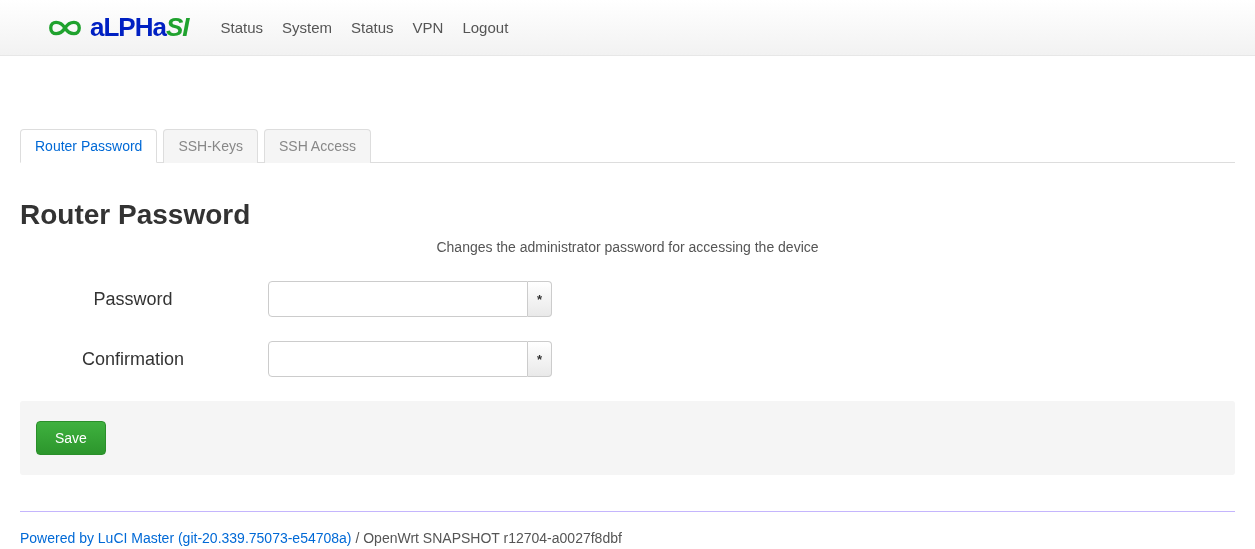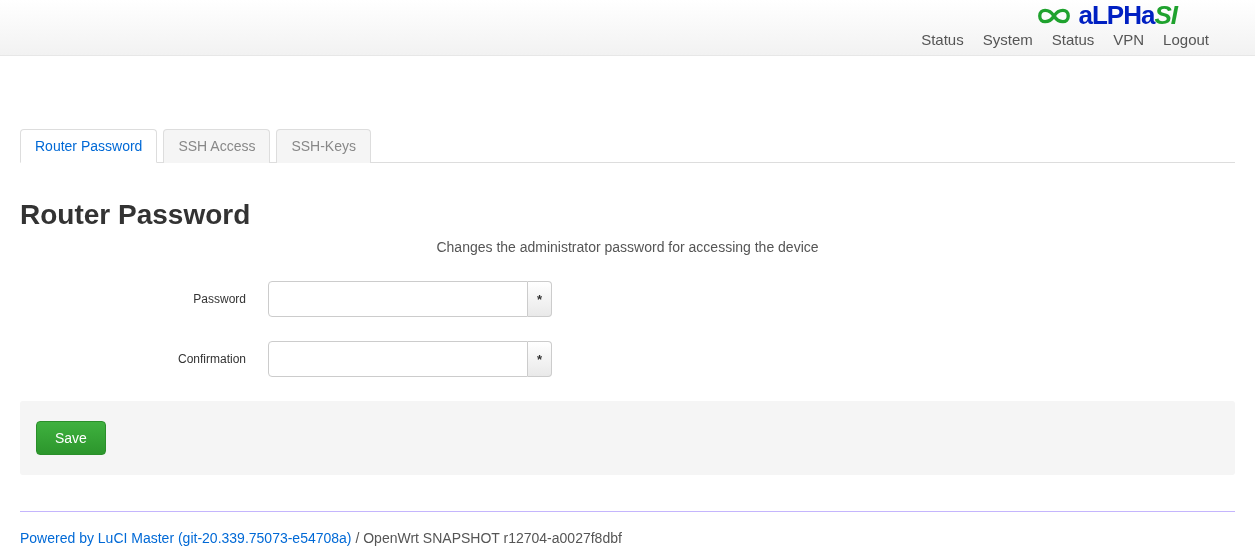--- a/index.html
+++ b/index.html
@@ -7,23 +7,22 @@
       font-family: "Helvetica Neue", Helvetica, Arial, sans-serif;
       font-size: 14px;
       color: #333;
       background: #fff;
     }
     .navbar {
       background: linear-gradient(#fff, #f2f2f2);
       border-bottom: 1px solid #e7e7e7;
       height: 56px;
       display: flex;
-      align-items: flex-end;
+      align-items: center;
       padding: 0 46px;
-      flex-direction: column;
     }
     .logo {
       display: flex;
       align-items: center;
       margin-right: 32px;
     }
     .logo-icon {
       width: 38px;
       height: 28px;
       position: relative;
@@ -90,24 +89,24 @@
       margin-bottom: 26px;
       text-align: center;
     }
     .form-row {
       display: flex;
       align-items: center;
       margin-bottom: 24px;
     }
     .form-label {
       width: 248px;
-      text-align: right;
+      text-align: center;
       padding-right: 22px;
       color: #333;
-      font-size: 12px;
+      font-size: 18px;
     }
     .input-group {
       display: flex;
     }
     .form-input {
       width: 260px;
       height: 36px;
       border: 1px solid #ccc;
       border-radius: 4px 0 0 4px;
       padding: 6px 10px;
@@ -177,22 +176,22 @@
     <a class="nav-item">Status</a>
     <a class="nav-item">VPN</a>
     <a class="nav-item">Logout</a>
   </nav>
 </div>
 
 <div class="container">
 
   <div class="tabs">
     <div class="tab active">Router Password</div>
+    <div class="tab">SSH-Keys</div>
     <div class="tab">SSH Access</div>
-    <div class="tab">SSH-Keys</div>
   </div>
 
   <h2 class="section-title">Router Password</h2>
   <p class="section-desc">Changes the administrator password for accessing the device</p>
 
   <div class="form-row">
     <label class="form-label">Password</label>
     <div class="input-group">
       <input type="password" class="form-input" style="">
       <div class="input-addon">*</div>

